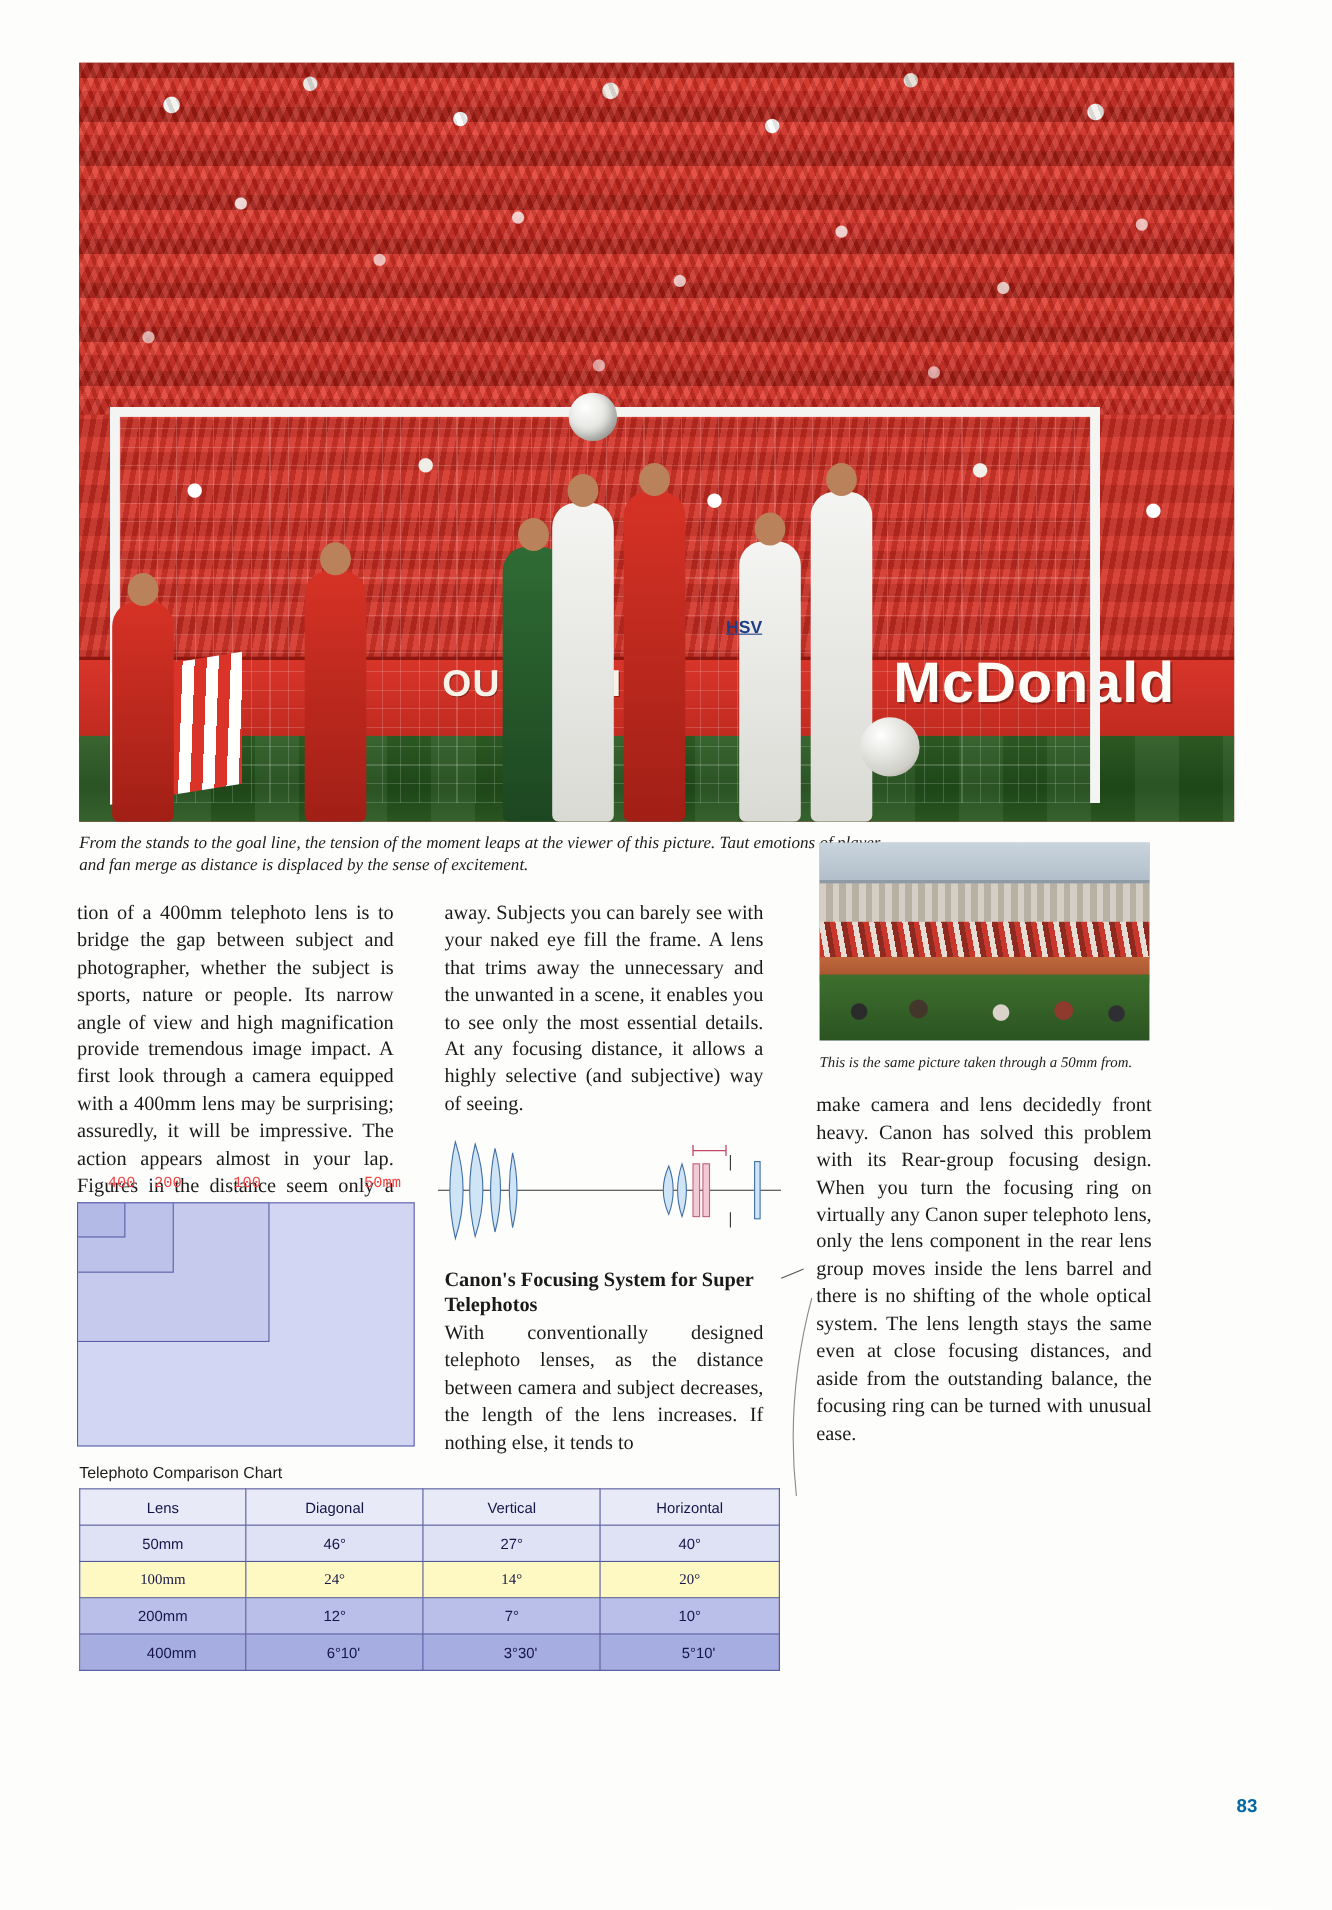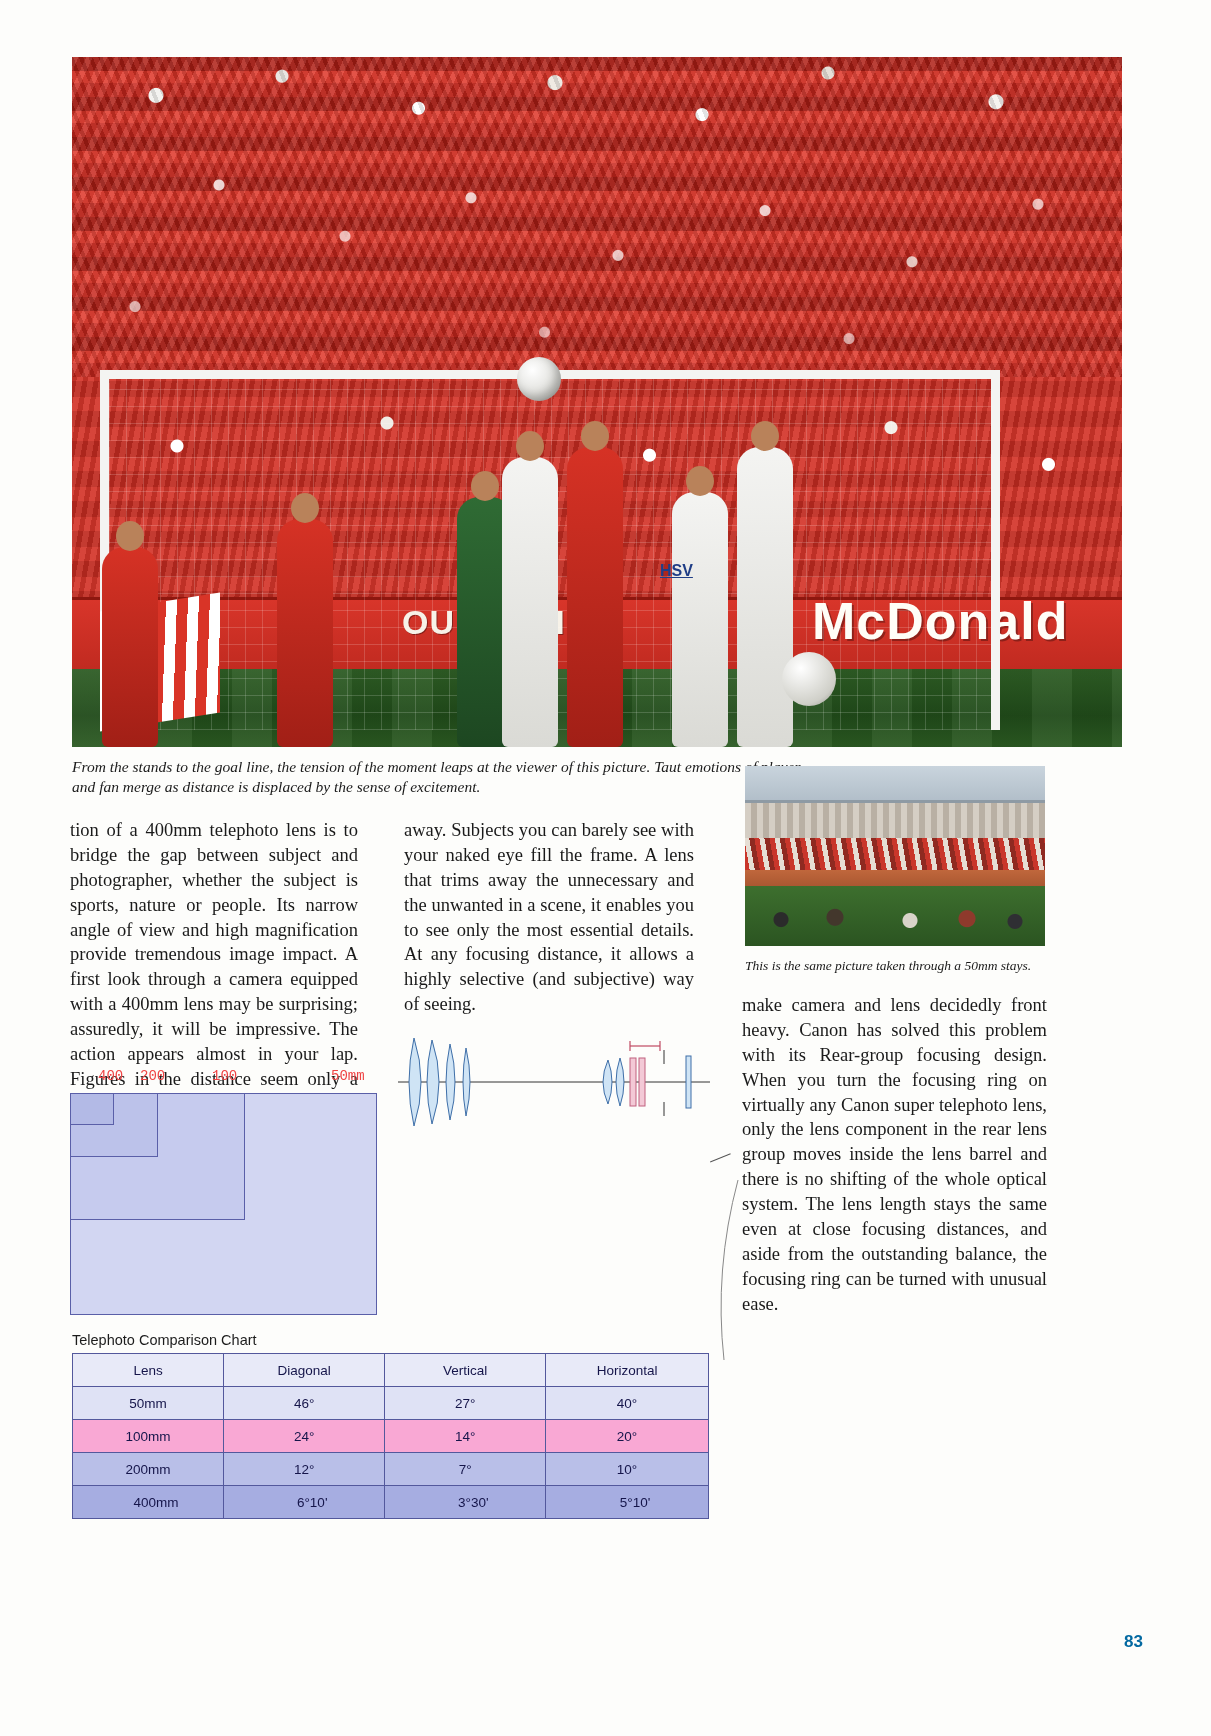--- a/index.html
+++ b/index.html
@@ -320,21 +320,21 @@
     color: #15154a;
   }
   table.cmp th, table.cmp td {
     border: 1px solid #53589c;
     text-align: center;
     padding: 6px 4px;
     height: 20px;
   }
   table.cmp th { background: #e8eaf8; font-weight: normal; }
   table.cmp tr.r1 td { background: #dfe2f5; }
-  table.cmp tr.r2 td { background: #f9a8d4; }
+  table.cmp tr.r2 td { background: #fef9c3; font-family: Liberation Serif, serif; }
   table.cmp tr.r3 td { background: #b9bfe8; }
   table.cmp tr.r4 td { background: #a6ade1; padding-left: 20px; }
 
   
   .pointer {
     position: absolute;
     left: 706px;
     top: 1140px;
     width: 22px;
     height: 18px;
@@ -408,30 +408,34 @@
   <div class="hero-caption">From the stands to the goal line, the tension of the moment leaps at the viewer of this picture. Taut emotions of player and fan merge as distance is displaced by the sense of excitement.</div>
 
   <div class="small-photo">
     <div class="sp-sky"></div>
     <div class="sp-stands"></div>
     <div class="sp-crowd"></div>
     <div class="sp-track"></div>
     <div class="sp-pitch"></div>
     <div class="sp-figs"></div>
   </div>
-  <div class="small-caption">This is the same picture taken through a 50mm stays.</div>
+  <div class="small-caption">This is the same picture taken through a 50mm from.</div>
 
   <div class="col col-1">
     <p>tion of a 400mm telephoto lens is to bridge the gap between subject and photographer, whether the subject is sports, nature or people. Its narrow angle of view and high magnification provide tremendous image impact. A first look through a camera equipped with a 400mm lens may be surprising; assuredly, it will be impressive. The action appears almost in your lap. Figures in the distance seem only a few feet</p>
   </div>
 
   <div class="col col-2">
     <p>away. Subjects you can barely see with your naked eye fill the frame. A lens that trims away the unnecessary and the unwanted in a scene, it enables you to see only the most essential details. At any focusing distance, it allows a highly selective (and subjective) way of seeing.</p>
   </div>
 
+  <div class="col col-2b">
+    <div class="sub-head">Canon's Focusing System for Super Telephotos</div>
+    <p>With conventionally designed telephoto lenses, as the distance between camera and subject decreases, the length of the lens increases. If nothing else, it tends to</p>
+  </div>
 
   <div class="col col-3">
     <p>make camera and lens decidedly front heavy. Canon has solved this problem with its Rear-group focusing design. When you turn the focusing ring on virtually any Canon super telephoto lens, only the lens component in the rear lens group moves inside the lens barrel and there is no shifting of the whole optical system. The lens length stays the same even at close focusing distances, and aside from the outstanding balance, the focusing ring can be turned with unusual ease.</p>
   </div>
 
   <div class="lens-diagram">
     <svg width="312" height="120" viewBox="0 0 312 120">
       <line x1="0" y1="62" x2="312" y2="62" stroke="#333" stroke-width="1"></line>
 
       <path d="M16 18 Q30 62 16 106 Q6 62 16 18 Z" fill="#cfe4f5" stroke="#3f6fa8"></path>

